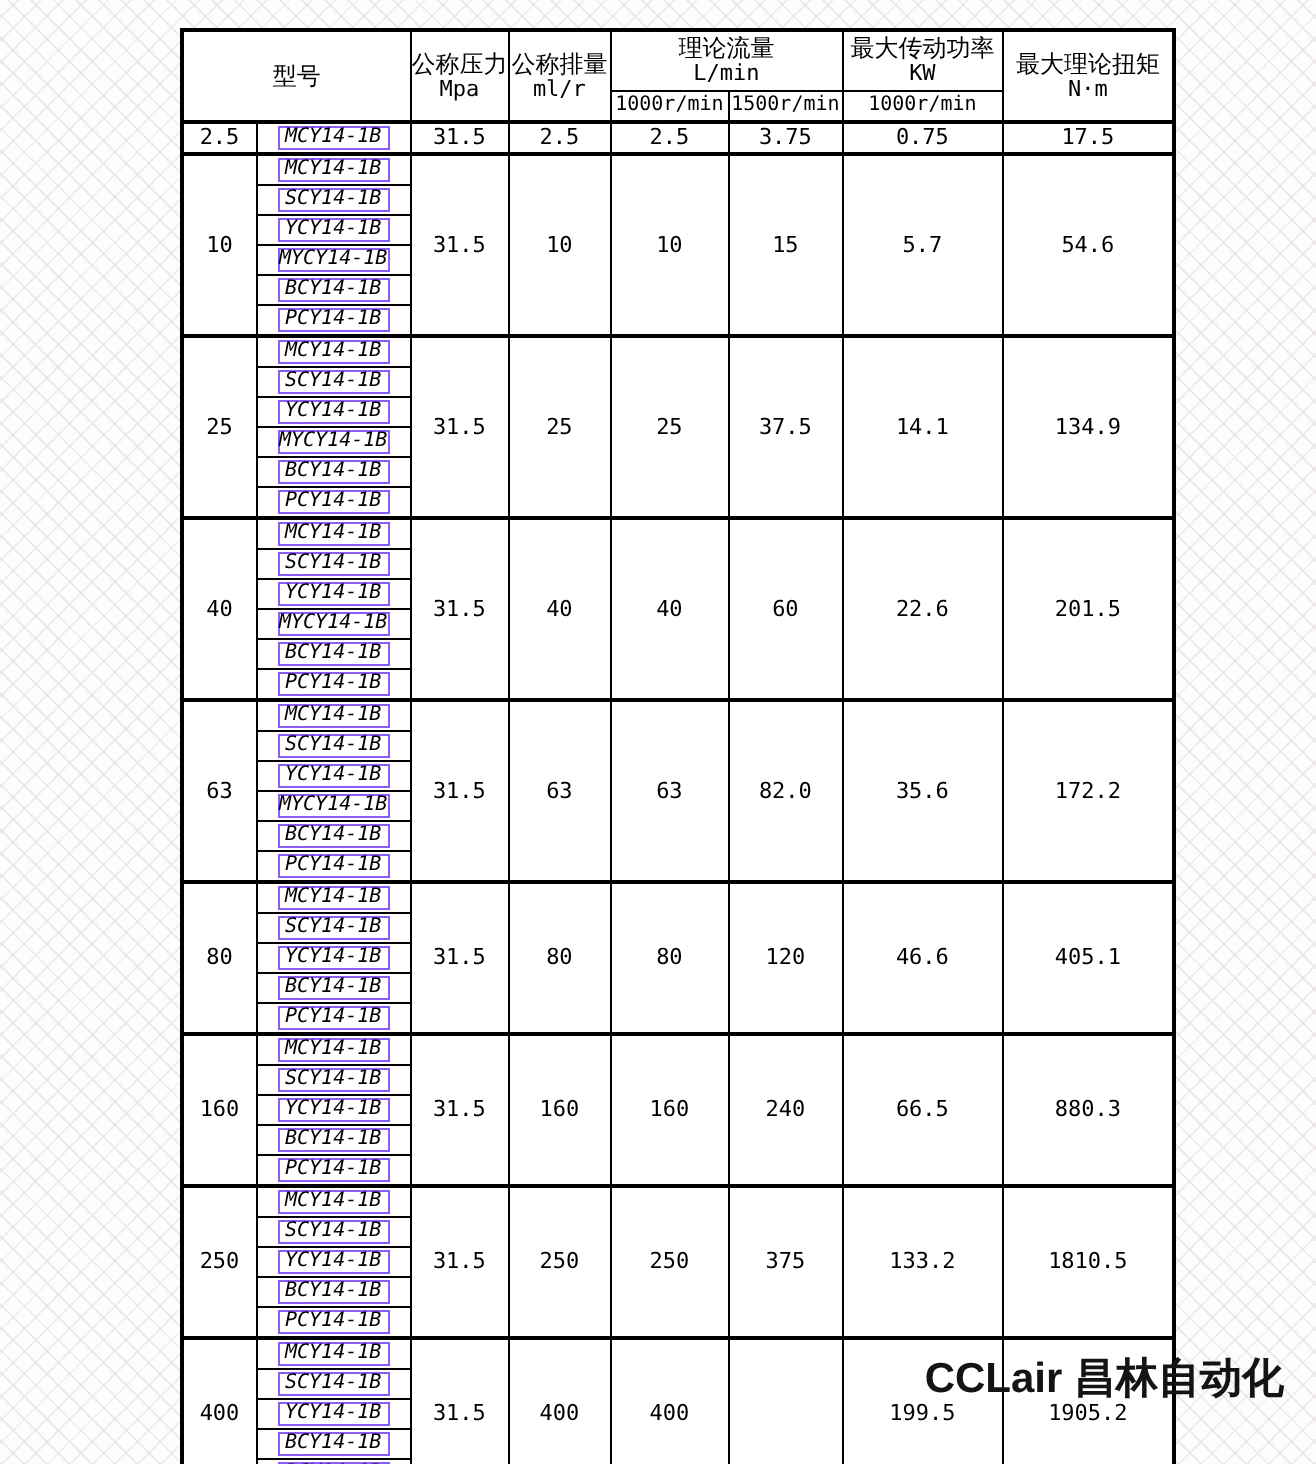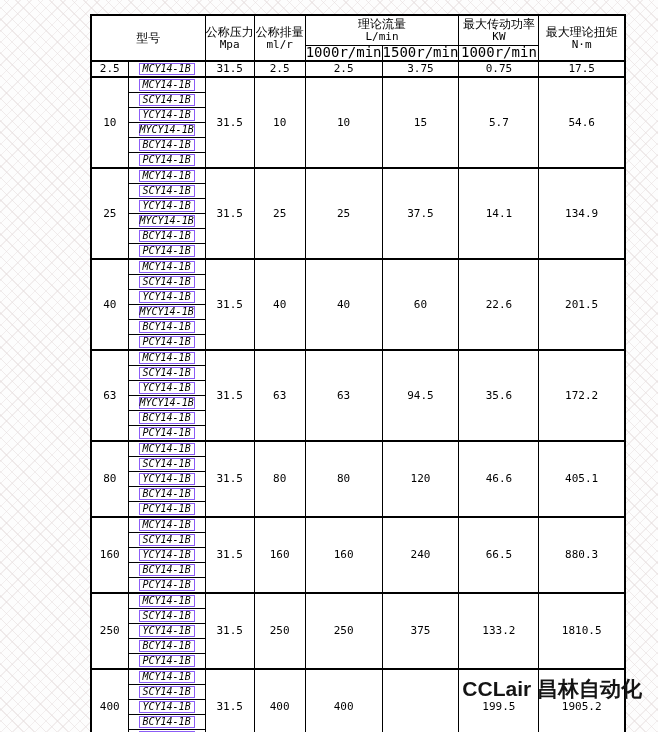--- a/index.html
+++ b/index.html
@@ -35,21 +35,21 @@
   .spec thead th{
     font-family:"Liberation Sans",sans-serif;
     font-size:12px;line-height:13px;
   }
   .spec thead th .sub{
     font-family:"DejaVu Sans Mono","Liberation Mono",monospace;
     font-size:11px;line-height:12px;display:block;
   }
   .spec thead th.rmin{
     font-family:"DejaVu Sans Mono","Liberation Mono",monospace;
-    font-size:14px;
+    font-size:10px;
   }
   .spec tbody tr{height:14px;}
   .spec tbody td{font-size:11px;line-height:12px;}
   .spec tbody tr.group-start td{border-top:2px solid #000;}
   .spec td.model-cell{padding:0;}
   .model-box{
     display:block;
     margin:1px 10px;
     border:1px solid #8b5cf6;
     font-size:10px;line-height:10px;
@@ -241,21 +241,21 @@
           </td>
         </tr>
         <tr class="group-start">
           <td rowspan="6">63</td>
           <td class="model-cell">
             <span class="model-box">MCY14-1B</span>
           </td>
           <td rowspan="6">31.5</td>
           <td rowspan="6">63</td>
           <td rowspan="6">63</td>
-          <td rowspan="6">94.5</td>
+          <td rowspan="6">82.0</td>
           <td rowspan="6">35.6</td>
           <td rowspan="6">172.2</td>
         </tr>
         <tr>
           <td class="model-cell">
             <span class="model-box">SCY14-1B</span>
           </td>
         </tr>
         <tr>
           <td class="model-cell">

